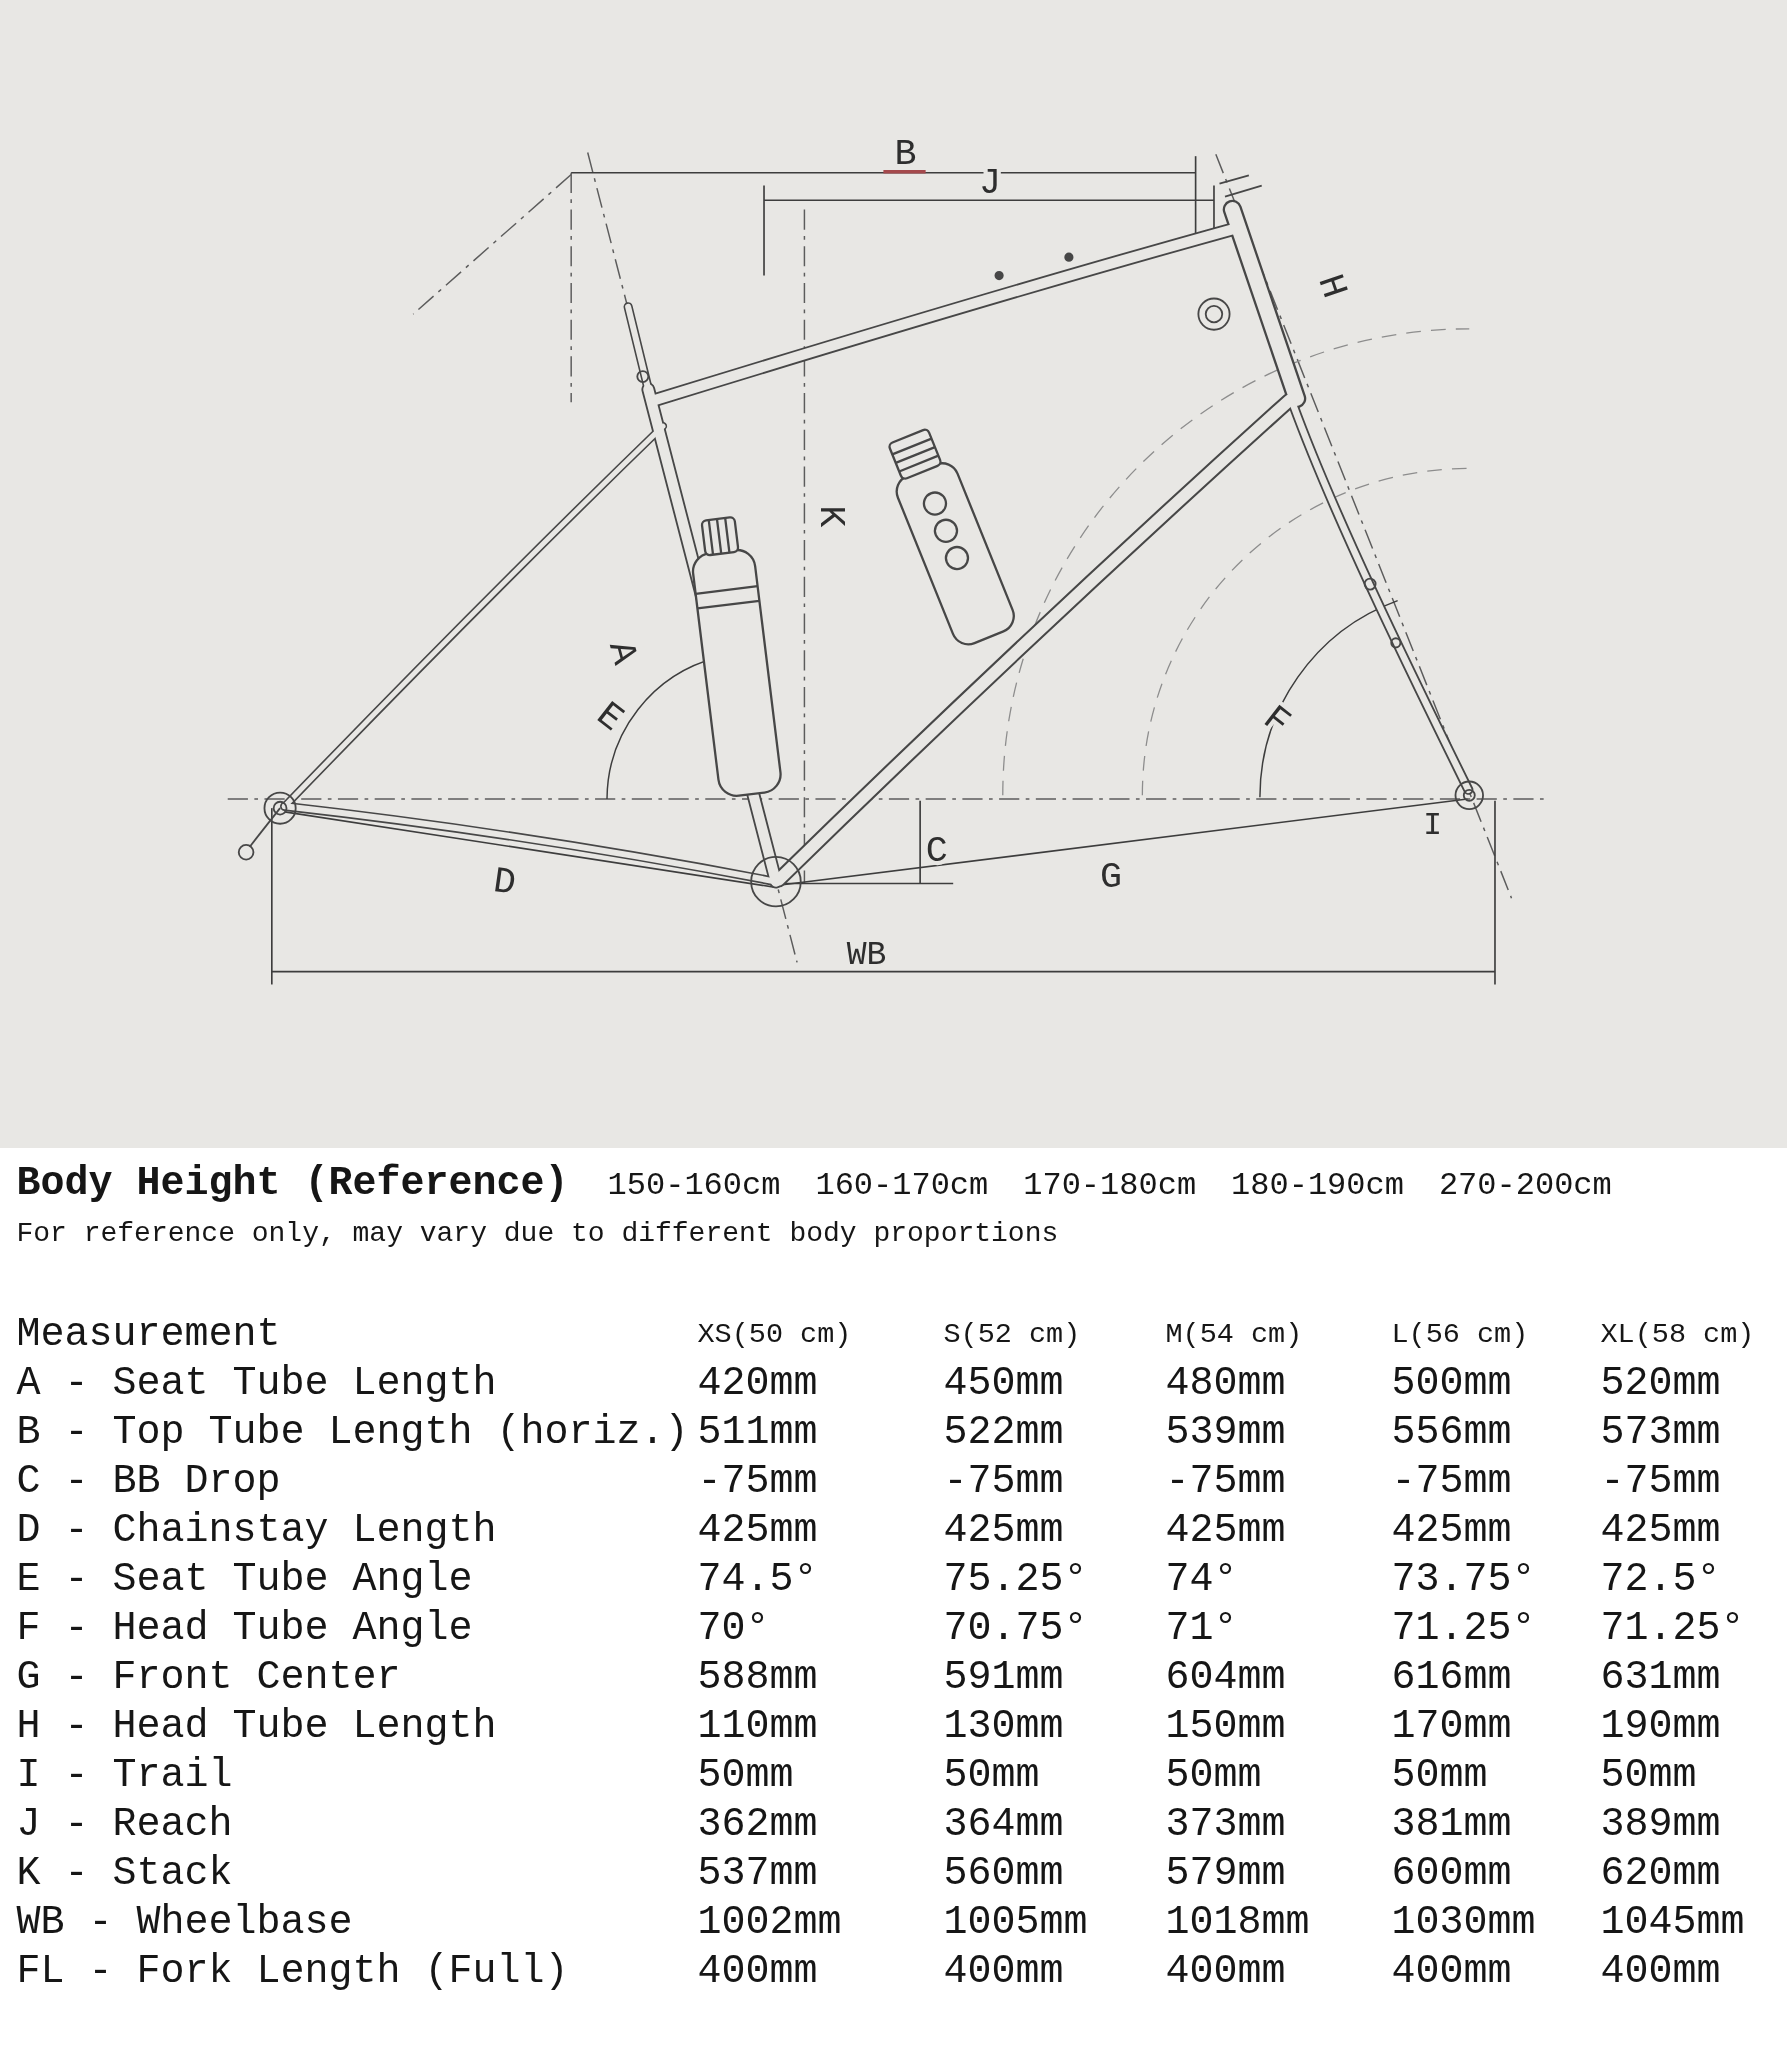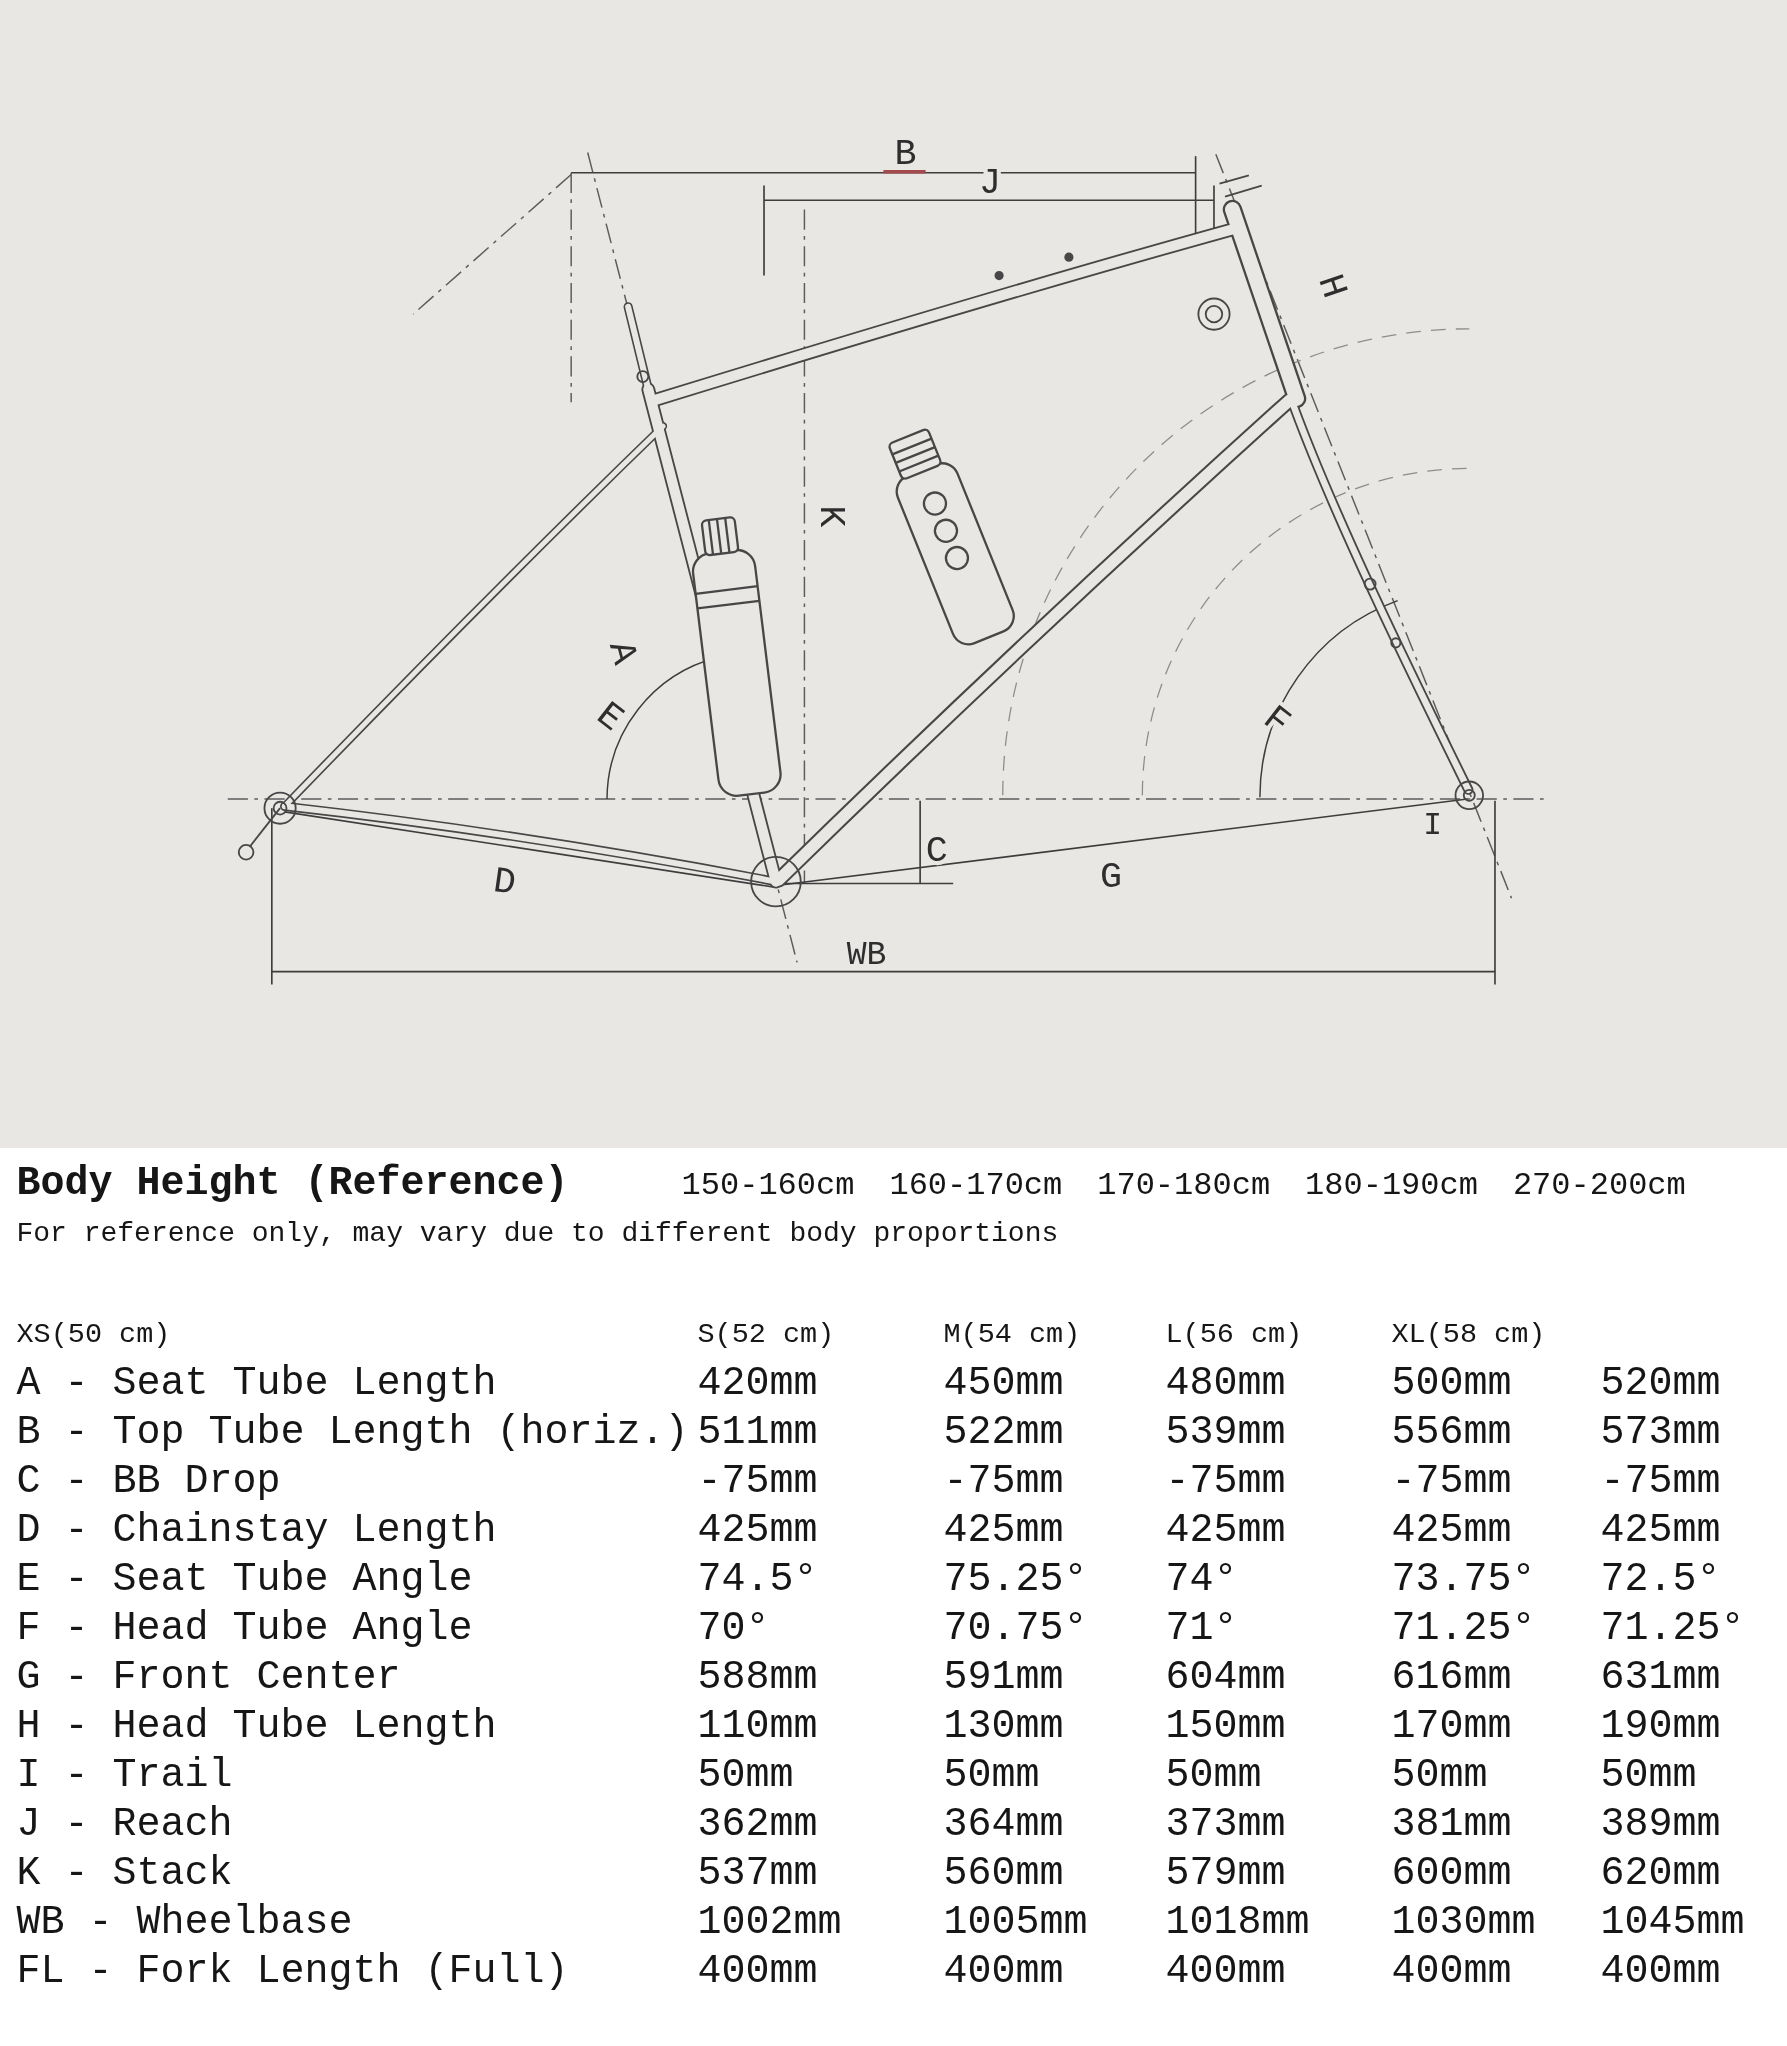--- a/index.html
+++ b/index.html
@@ -12,21 +12,21 @@
     overflow:hidden;
   }
   .diagram-area {
     width:1787px; height:1148px;
     background:#e8e7e4;
     position:relative;
   }
   .specs { padding:11px 16.5px 0 16.5px; }
   .bh-row { display:flex; align-items:baseline; height:50px; line-height:50px; white-space:nowrap; }
   .bh-label { font-size:40px;font-weight:bold; }
-  .bh-ranges { display:flex; gap:35px; margin-left:113px; font-size:32px; }
+  .bh-ranges { display:flex; gap:35px; margin-left:39px; font-size:32px; }
   .note { font-size:28px; height:50px; line-height:50px; white-space:nowrap; }
   .geo-table { margin-top:51px; }
   .geo-row {
     display:grid;
     grid-template-columns:681px 246px 222px 226px 209px auto;
     height:49px; align-items:center;
     font-size:40px; white-space:nowrap;
   }
   .geo-row .cell { overflow:visible; }
   .header-row .size-header { font-size:28.5px; }
@@ -156,20 +156,21 @@
         <span>150-160cm</span>
         <span>160-170cm</span>
         <span>170-180cm</span>
         <span>180-190cm</span>
         <span>270-200cm</span>
       </span>
   </div>
   <div class="note">For reference only, may vary due to different body proportions</div>
   <div class="geo-table">
       <div class="geo-row header-row">
+        <div class="cell measurement-header">Measurement</div>
         <div class="cell size-header">XS(50 cm)</div>
         <div class="cell size-header">S(52 cm)</div>
         <div class="cell size-header">M(54 cm)</div>
         <div class="cell size-header">L(56 cm)</div>
         <div class="cell size-header">XL(58 cm)</div>
       </div>
       <div class="geo-row">
         <div class="cell label-cell">A - Seat Tube Length</div>
         <div class="cell value-cell">420mm</div>
         <div class="cell value-cell">450mm</div>

